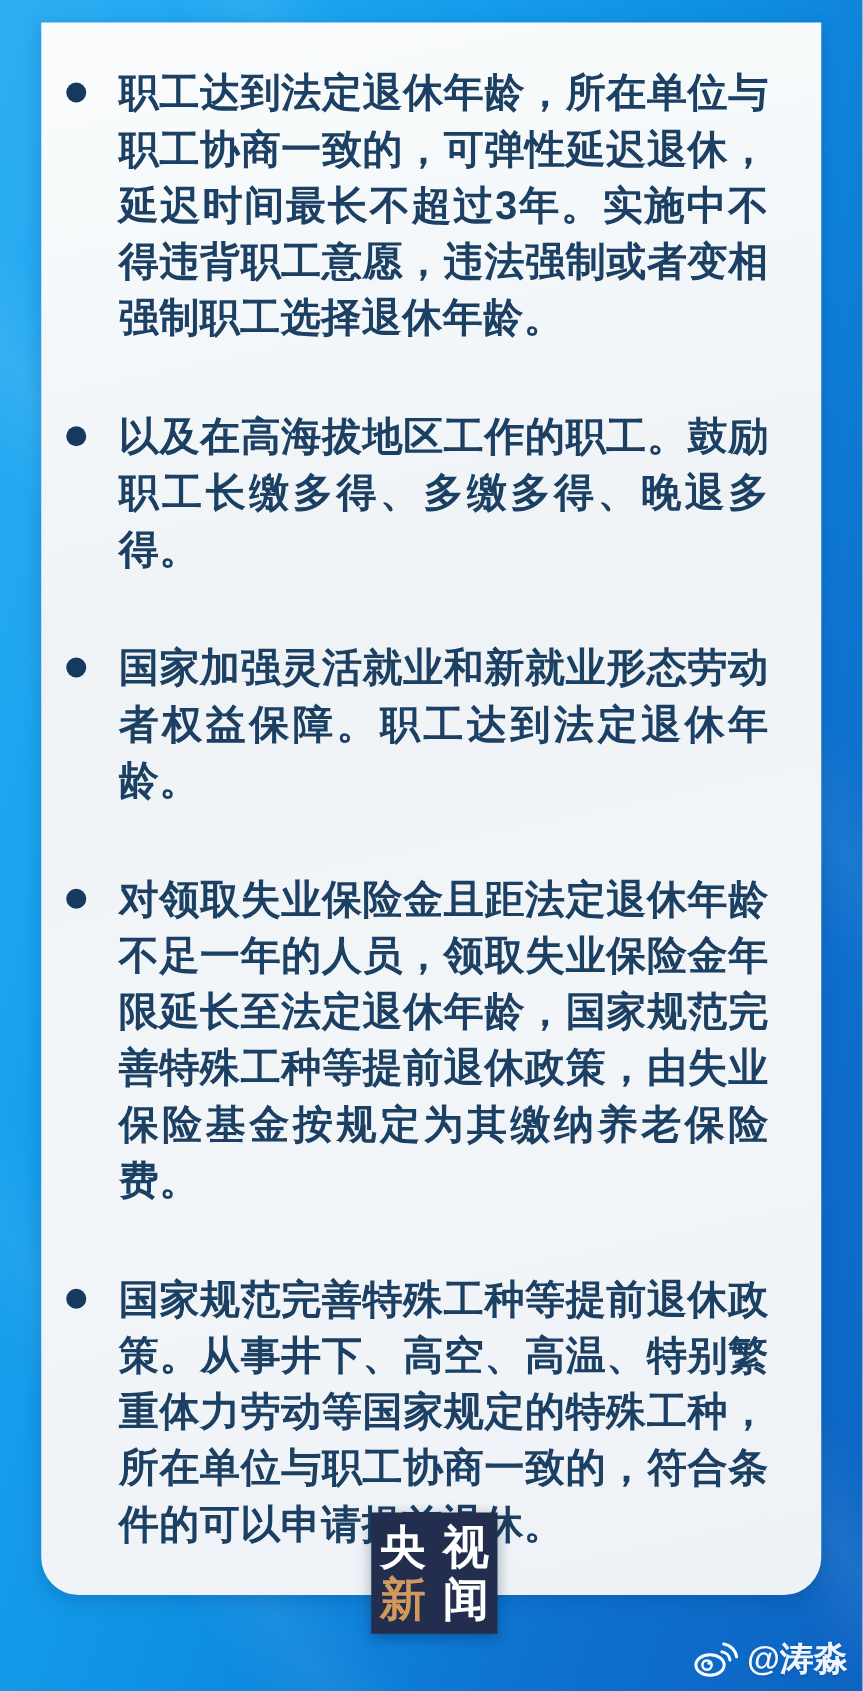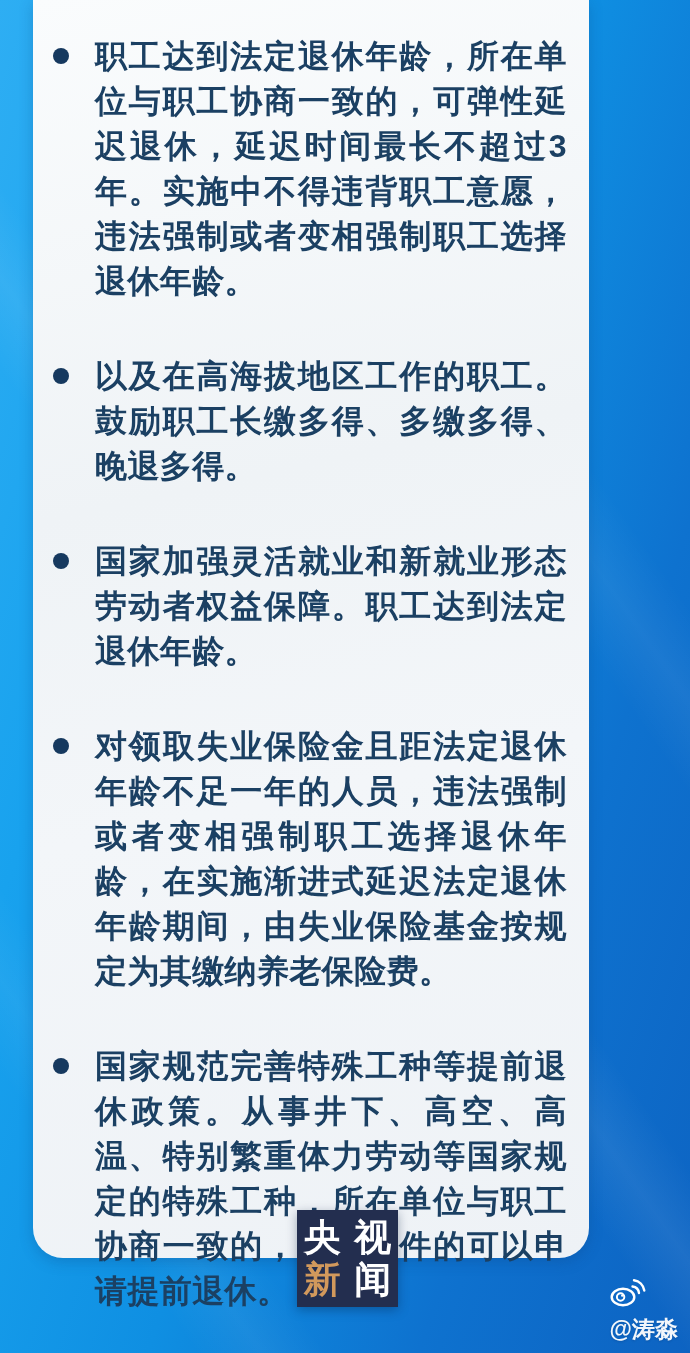--- a/index.html
+++ b/index.html
@@ -20,22 +20,22 @@
   .streaks {
     position: absolute; inset: 0;
     background:
       linear-gradient(55deg, rgba(255,255,255,0) 42%, rgba(255,255,255,0.07) 46%, rgba(255,255,255,0) 50%),
       linear-gradient(55deg, rgba(255,255,255,0) 66%, rgba(255,255,255,0.06) 70%, rgba(255,255,255,0) 74%),
       linear-gradient(55deg, rgba(255,255,255,0) 12%, rgba(255,255,255,0.05) 16%, rgba(255,255,255,0) 20%);
     pointer-events: none;
   }
   .card {
     position: absolute;
-    left: 33px; top: 0;
-    width: 556px; height: 1258px;
+    left: 33px; top: 18px;
+    width: 624px; height: 1258px;
     padding: 34px 22px 0 20px;
     border-radius: 0 0 30px 30px;
     background: linear-gradient(168deg, #fafcfd 0%, #eff3f6 38%, #f3f6f9 62%, #eef2f6 100%);
     box-shadow: 0 4px 14px rgba(10, 60, 120, 0.25);
   }
   ul.bullets { list-style: none; margin: 0; padding: 0; }
   li.bullet { display: flex; margin-bottom: 50px; }
   li.bullet:last-child { margin-bottom: 0; }
   .dot {
     flex: none;
@@ -70,26 +70,26 @@
     color: #ffffff;
     font-size: 37px;
     line-height: 40px;
     font-weight: 700;
   }
   .logo-char.accent { color: #d2995c; }
   .watermark {
     position: absolute;
     right: 12px; bottom: 8px;
     display: flex;
+    align-items: center;
     gap: 7px;
     color: rgba(255,255,255,0.95);
-    font-size: 23px;
+    font-size: 27px;
     font-weight: 600;
     text-shadow: 0 1px 2px rgba(0,40,90,0.25);
-    flex-direction: column;
   }
   .weibo-svg { display: block; }
 </style>
 </head>
 <body>
 
 <div class="page">
 
   <div class="streaks"></div>
 
@@ -102,21 +102,21 @@
       <li class="bullet">
         <span class="dot"></span>
         <p class="txt">以及在高海拔地区工作的职工。鼓励职工长缴多得、多缴多得、晚退多得。</p>
       </li>
       <li class="bullet">
         <span class="dot"></span>
         <p class="txt">国家加强灵活就业和新就业形态劳动者权益保障。职工达到法定退休年龄。</p>
       </li>
       <li class="bullet">
         <span class="dot"></span>
-        <p class="txt">对领取失业保险金且距法定退休年龄不足一年的人员，违法强制或者变相强制职工选择退休年龄，在实施渐进式延迟法定退休年龄期间，由失业保险基金按规定为其缴纳养老保险费。</p>
+        <p class="txt">对领取失业保险金且距法定退休年龄不足一年的人员，领取失业保险金年限延长至法定退休年龄，国家规范完善特殊工种等提前退休政策，由失业保险基金按规定为其缴纳养老保险费。</p>
       </li>
       <li class="bullet">
         <span class="dot"></span>
         <p class="txt">国家规范完善特殊工种等提前退休政策。从事井下、高空、高温、特别繁重体力劳动等国家规定的特殊工种，所在单位与职工协商一致的，符合条件的可以申请提前退休。</p>
       </li>
     </ul>
   </div>
 
   <div class="logo">
     <span class="logo-char">央</span>

